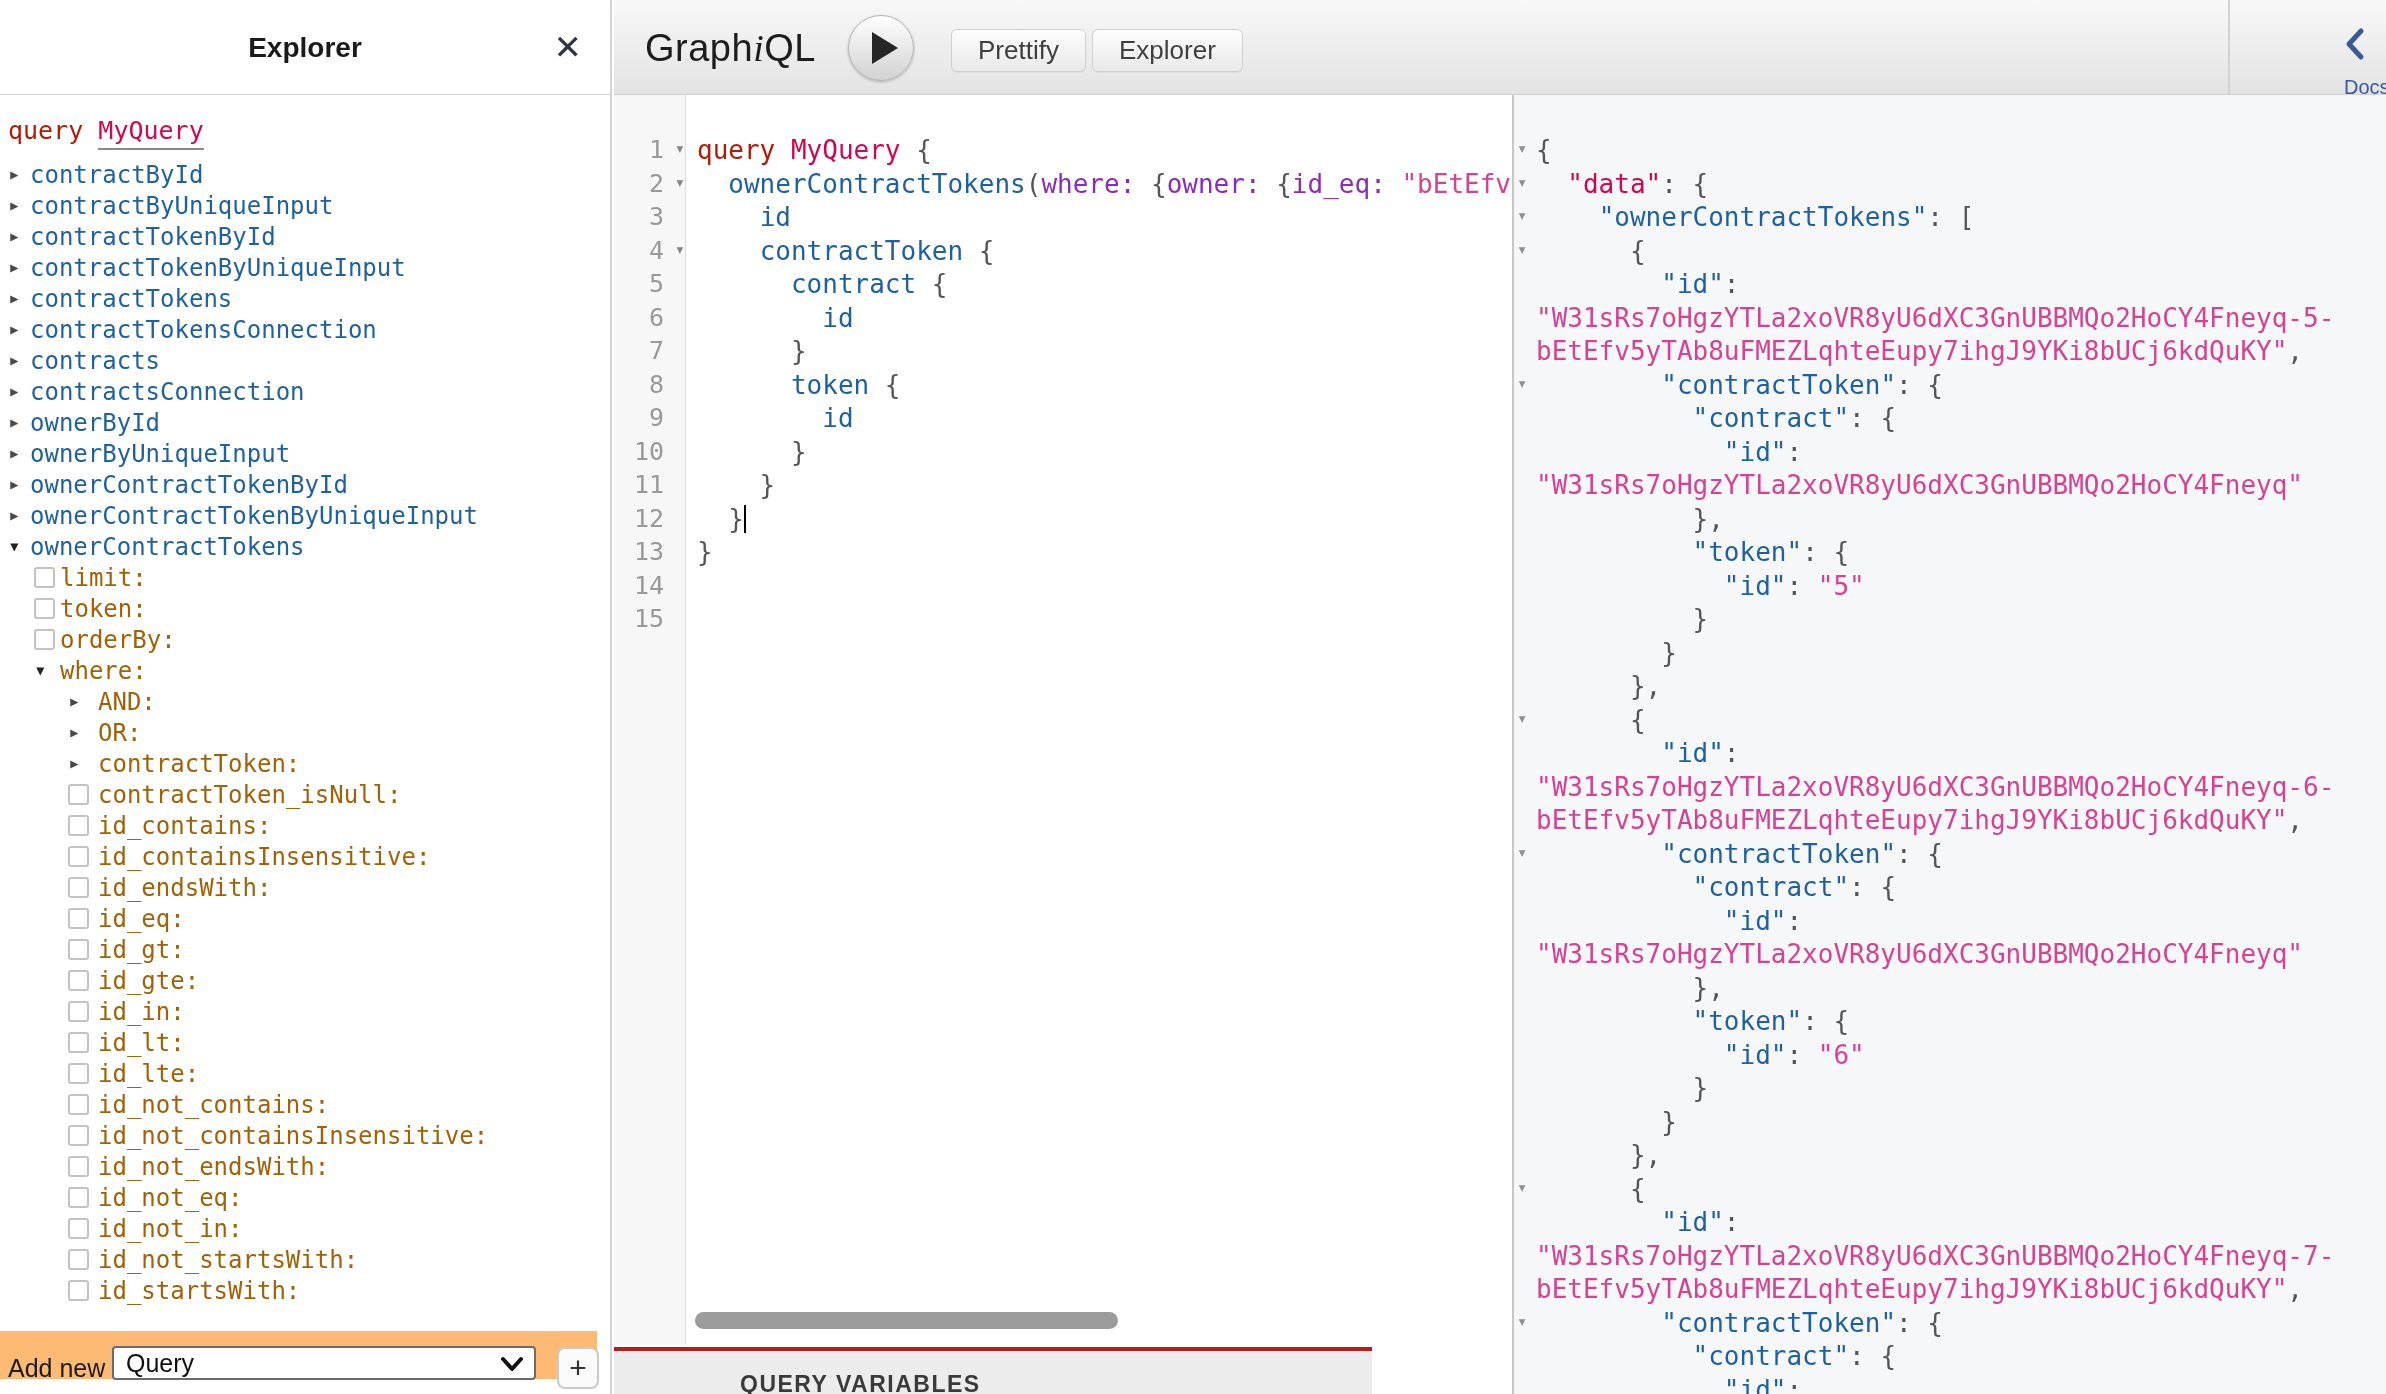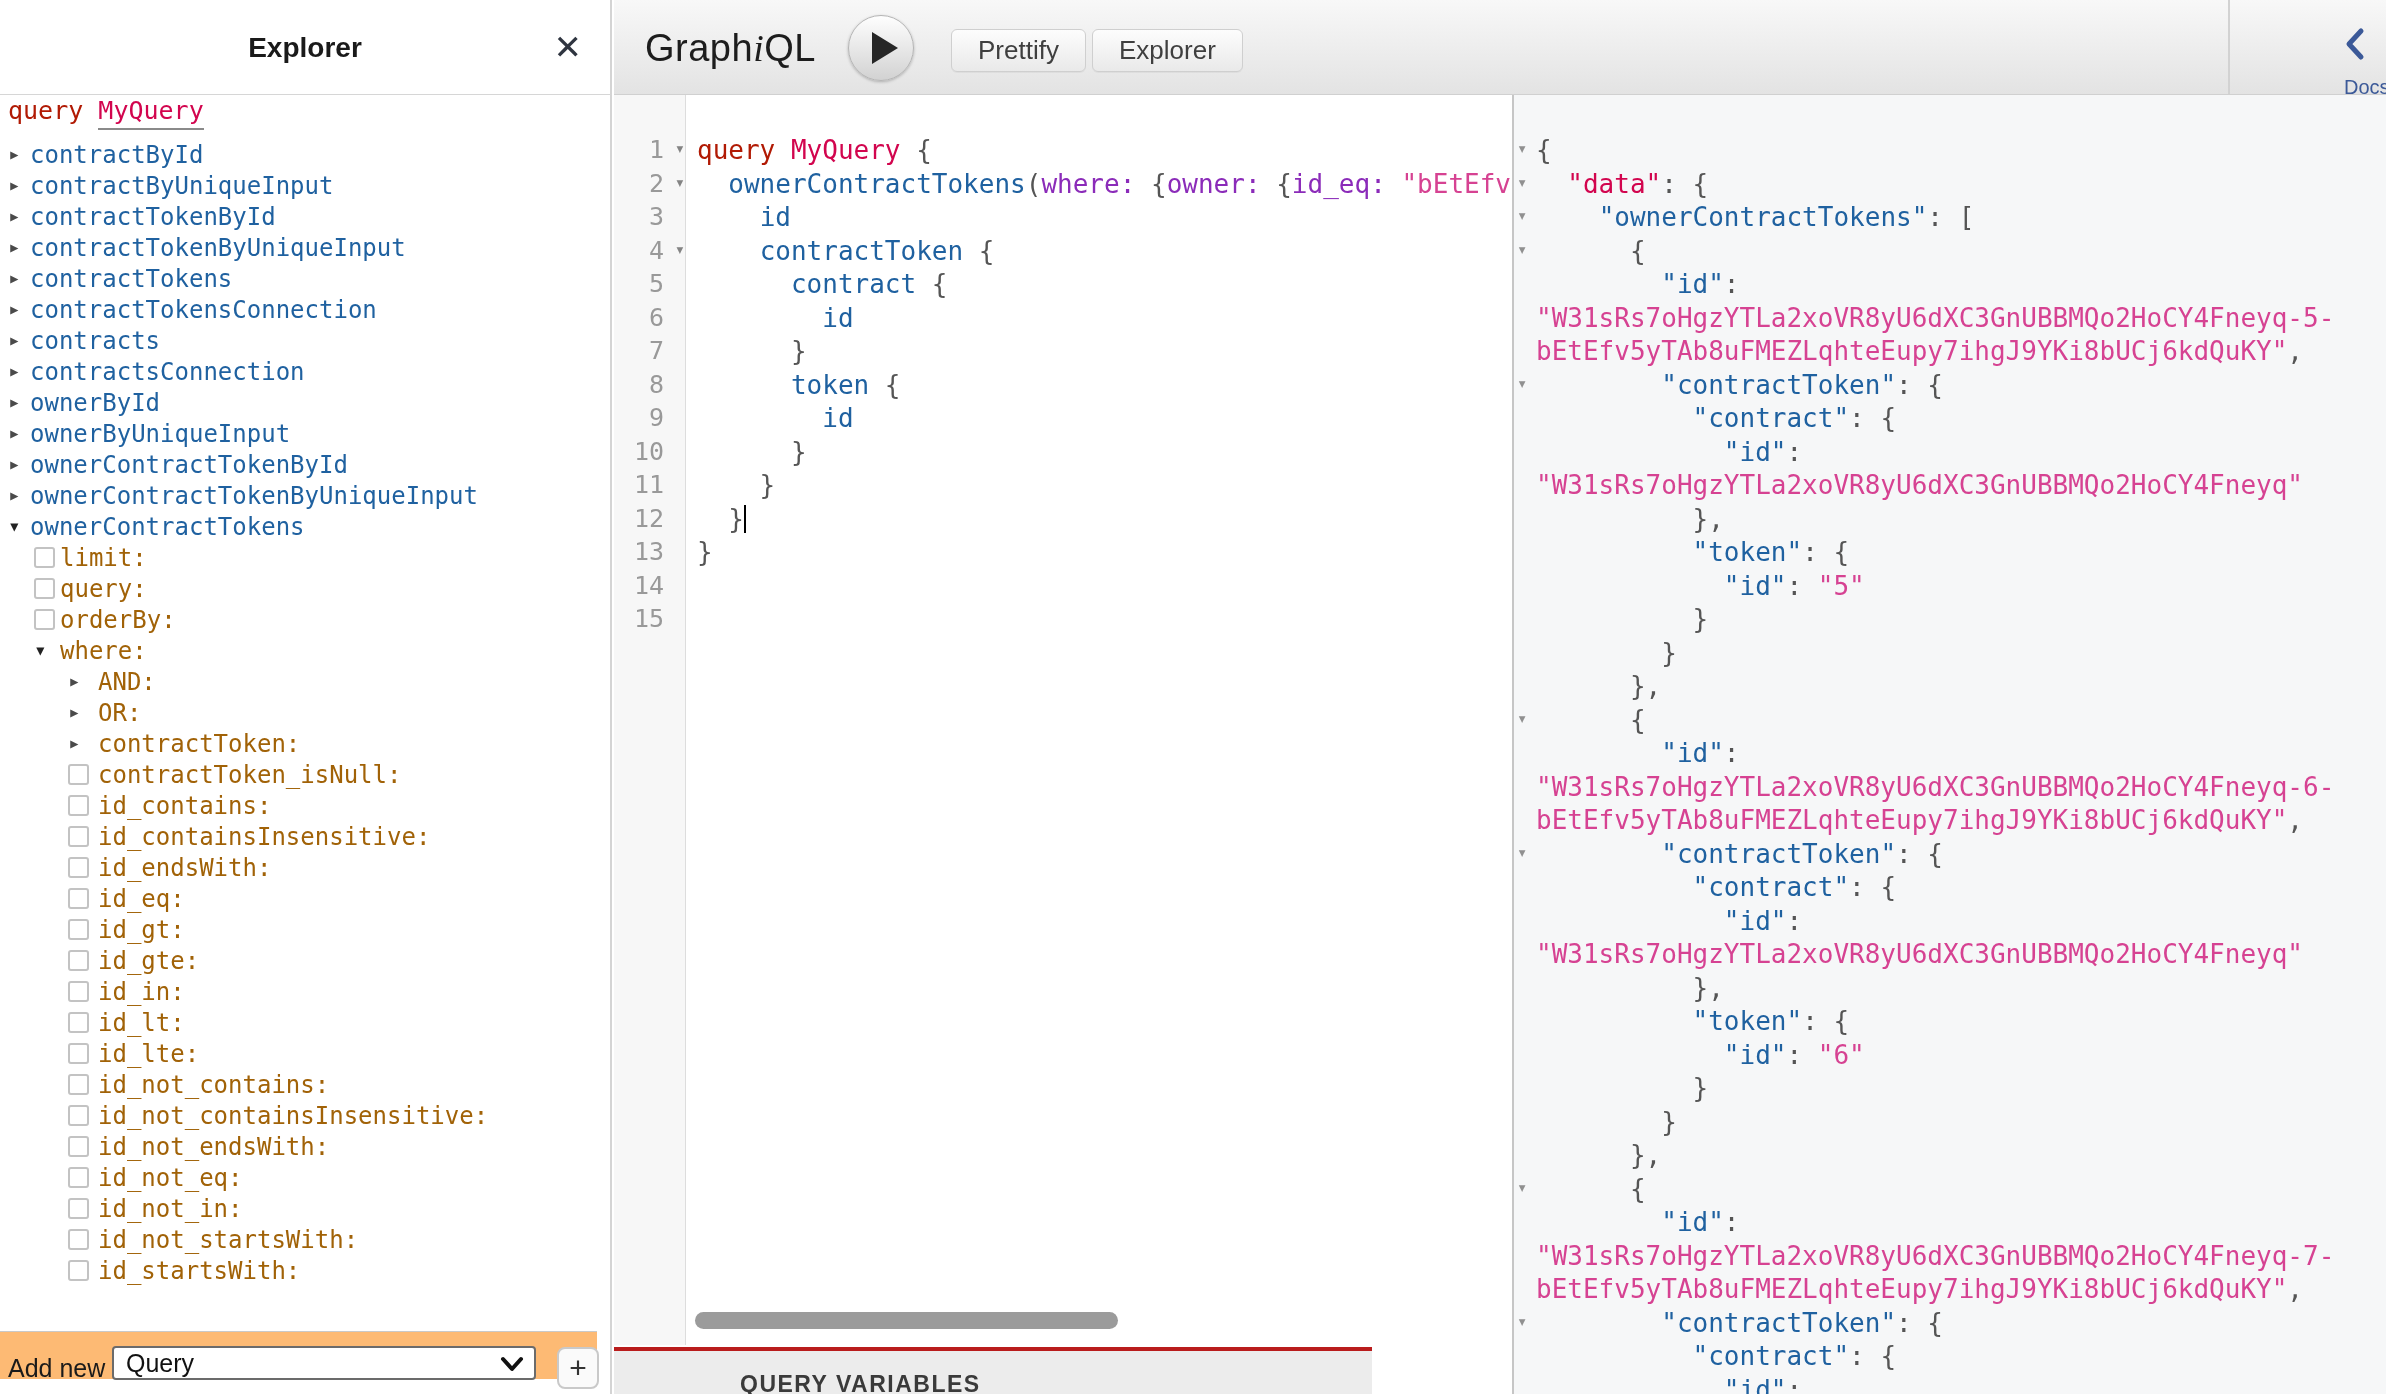--- a/index.html
+++ b/index.html
@@ -30,21 +30,21 @@
   #explorer-title {
     width:100%; text-align:center; line-height:95px;
     font-size:28px; font-weight:bold; color:#1a1a1a;
   }
   #explorer-close {
     position:absolute; right:28px; top:0; height:95px; line-height:95px;
     font-size:34px; color:#2f3540; cursor:pointer; font-weight:400;
   }
   #explorer-body {
     position:absolute; left:0; top:96px; width:100%; height:1235px;
-    overflow:hidden; 
+    overflow:hidden; padding-top:20px;
   }
   .op-row { height:45px; padding-left:8px; font-size:25px; white-space:nowrap; }
   .op-row .c-def { border-bottom:2px solid #8a8a8a; padding-bottom:3px; }
   .x-row { height:31px; position:relative; white-space:nowrap; font-size:24px; }
   .x-row .lbl-field { color:#1F61A0; }
   .x-row .lbl-arg   { color:#a16207; }
   .tri-closed { color:#4a4a4a; font-size:21px; position:absolute; top:1px; }
   .tri-open   { color:#222;    font-size:21px; position:absolute; top:1px; }
   .x-check {
     position:absolute; top:3px; width:21px; height:21px;
@@ -204,21 +204,21 @@
           <div class="x-row ind0">
             <span class="tri-open mark">▾</span>
             <span class="lbl lbl-field">ownerContractTokens</span>
           </div>
           <div class="x-row ind1">
             <span class="x-check mark"></span>
             <span class="lbl lbl-arg">limit:</span>
           </div>
           <div class="x-row ind1">
             <span class="x-check mark"></span>
-            <span class="lbl lbl-arg">query:</span>
+            <span class="lbl lbl-arg">token:</span>
           </div>
           <div class="x-row ind1">
             <span class="x-check mark"></span>
             <span class="lbl lbl-arg">orderBy:</span>
           </div>
           <div class="x-row ind1">
             <span class="tri-open mark">▾</span>
             <span class="lbl lbl-arg">where:</span>
           </div>
           <div class="x-row ind2">

